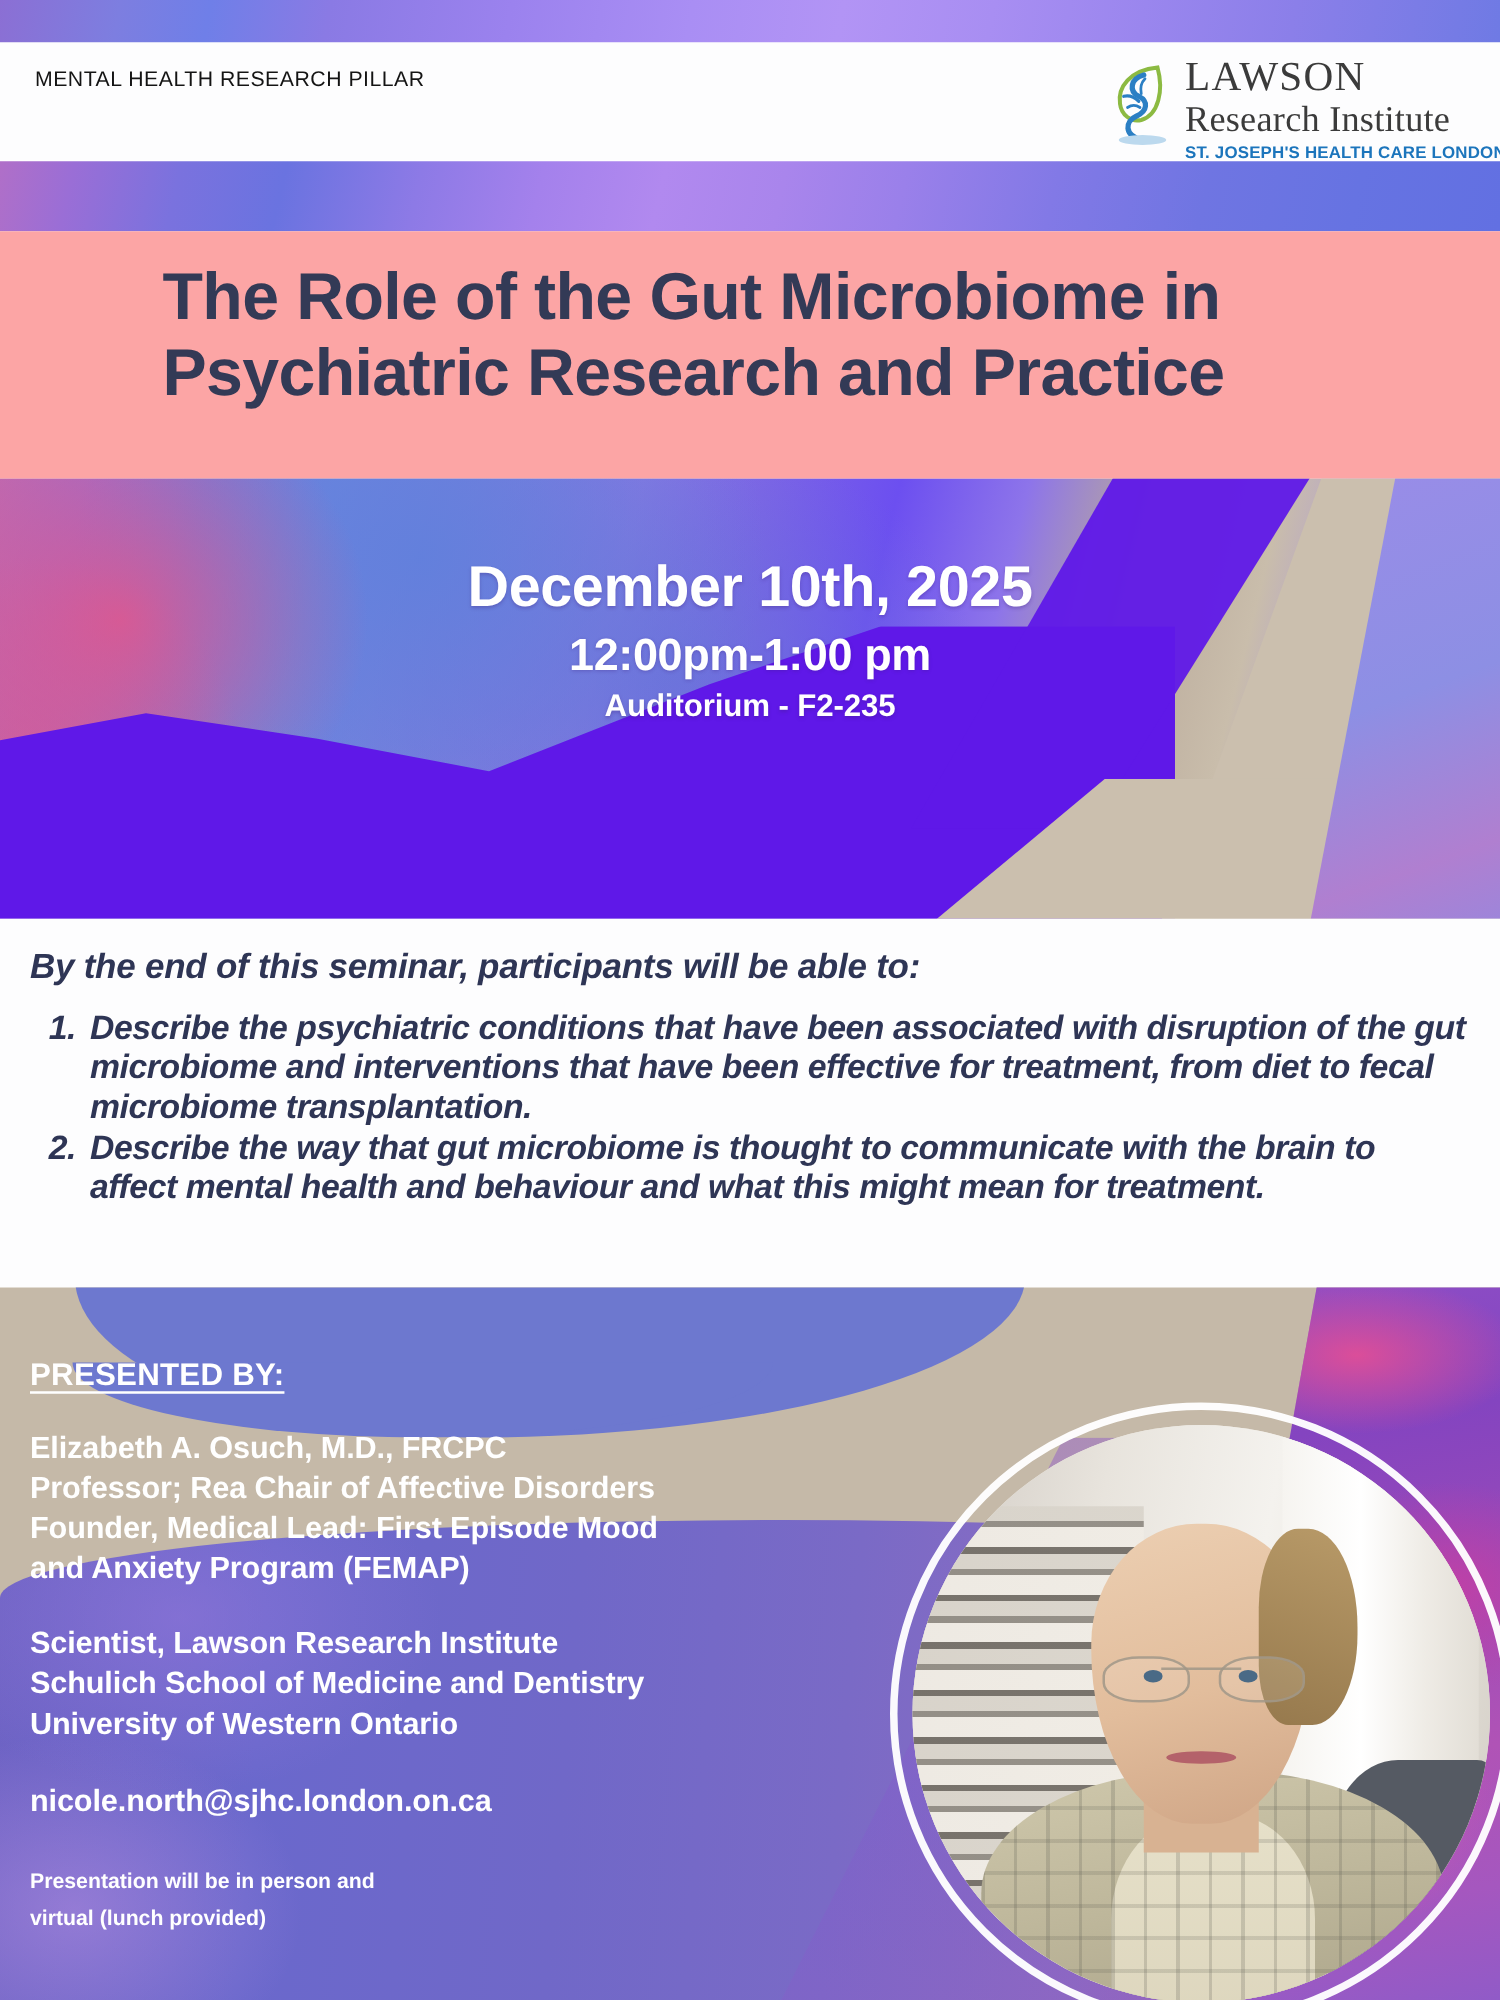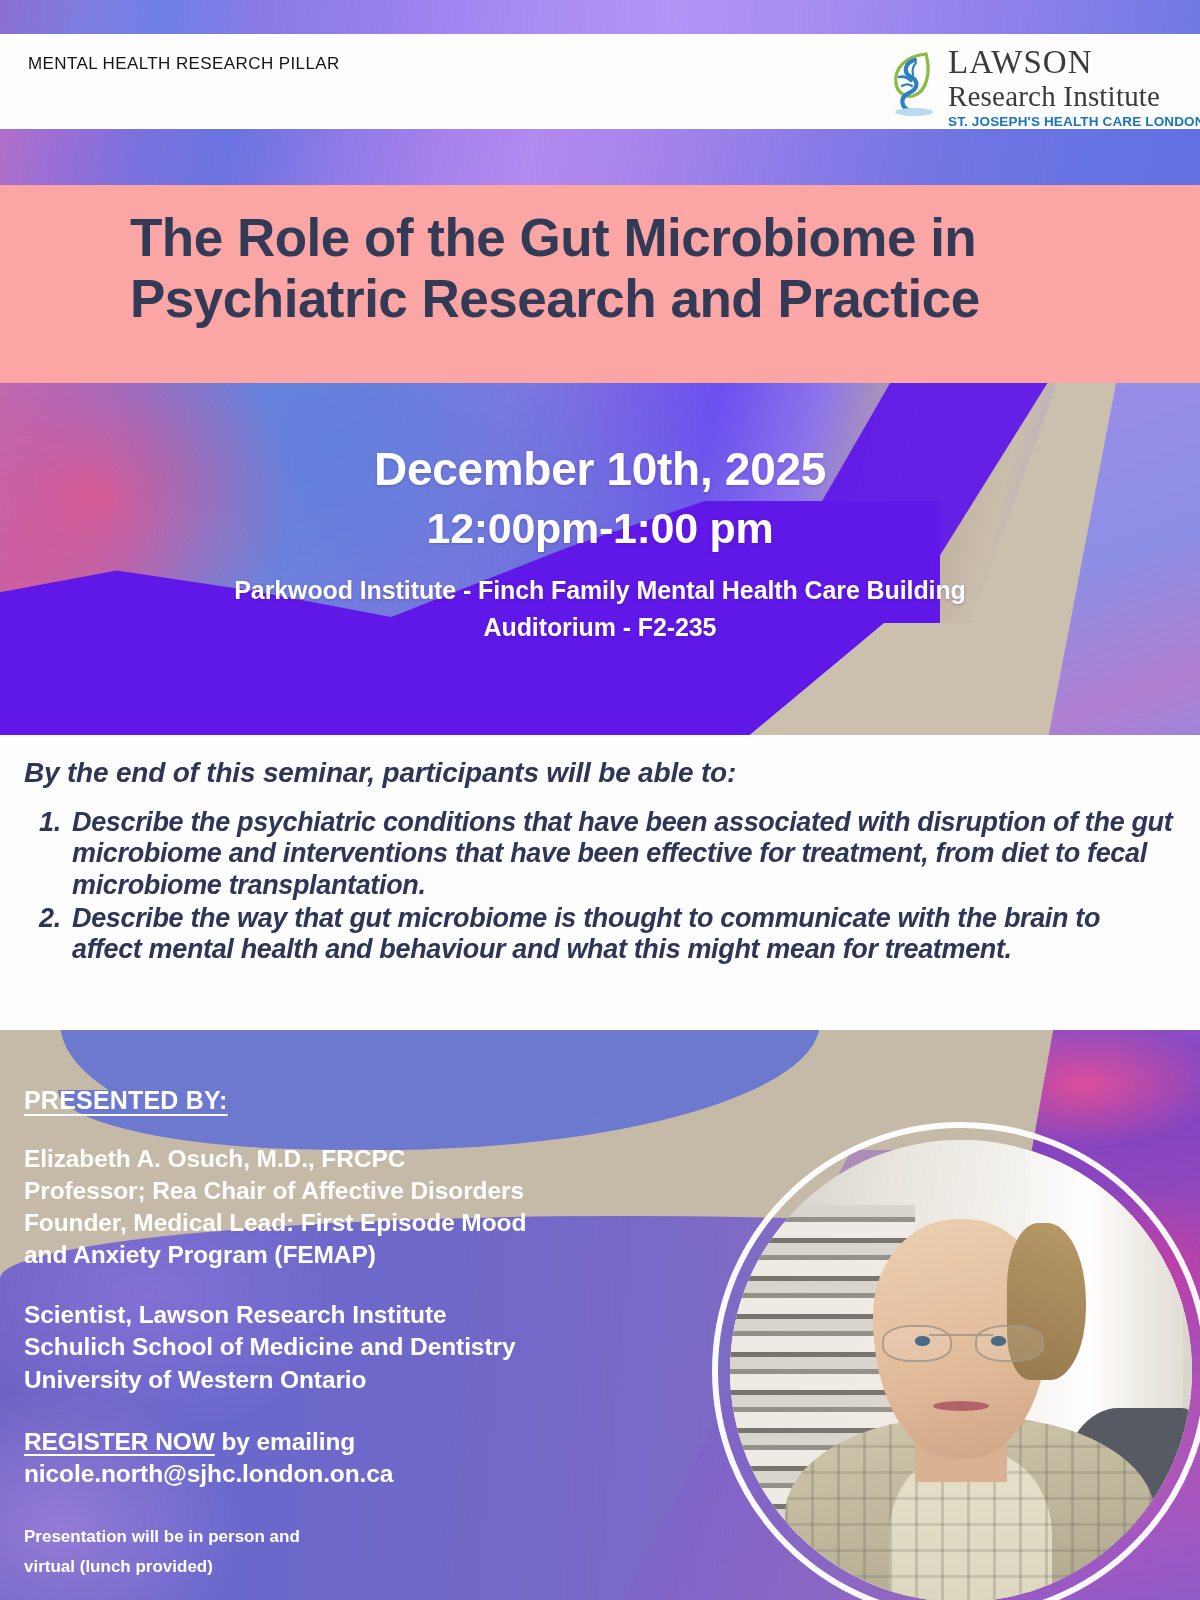--- a/index.html
+++ b/index.html
@@ -118,21 +118,21 @@
   .b2-text {
     position:absolute; left:0; top:0; width:1200px; height:352px;
     display:flex; flex-direction:column; align-items:center;
     padding-top:56px; color:#ffffff; text-align:center;
   }
   .date-line {
     font-size:46px; font-weight:bold; line-height:1.32; letter-spacing:-0.3px;
     text-shadow:0 1px 3px rgba(60,30,120,0.30);
   }
   .time-line {
-    font-size:43px; font-weight:bold; line-height:1.32; letter-spacing:-0.3px;
+    font-size:36px; font-weight:bold; line-height:1.32; letter-spacing:-0.3px;
     text-shadow:0 1px 3px rgba(60,30,120,0.30);
   }
   .loc-line {
     font-size:25px; font-weight:bold; line-height:1.45; margin-top:16px;
     letter-spacing:-0.1px; text-shadow:0 1px 3px rgba(60,30,120,0.35);
   }
 
   
   .objectives {
     position:absolute; left:0; top:735px; width:1200px; height:295px;
@@ -341,21 +341,20 @@
   <div class="band-2">
     <div class="b2-shape b2-violet-wedge"></div>
     <div class="b2-shape b2-violet-diag"></div>
     <div class="b2-shape b2-tan-diag"></div>
     <div class="b2-shape b2-tan-diag2"></div>
     <div class="b2-shape b2-lav-diag"></div>
 
     <div class="b2-text">
       <div class="date-line">December 10th, 2025</div>
       <div class="time-line">12:00pm-1:00 pm</div>
-      <div class="loc-line">Parkwood Institute - Finch Family Mental Health Care Building</div>
       <div class="loc-line" style="margin-top:0">Auditorium - F2-235</div>
     </div>
   </div>
 
   <div class="objectives">
     <div class="obj-head">By the end of this seminar, participants will be able to:</div>
     <ol class="obj-list">
       <li>Describe the psychiatric conditions that have been associated with disruption of the gut microbiome and interventions that have been effective for treatment, from diet to fecal microbiome transplantation.</li>
       <li>Describe the way that gut microbiome is thought to communicate with the brain to affect mental health and behaviour and what this might mean for treatment.</li>
     </ol>
@@ -380,21 +379,20 @@
         <div class="pres-line">and Anxiety Program (FEMAP)</div>
       </div>
 
       <div class="pres-block-2">
         <div class="pres-line">Scientist, Lawson Research Institute</div>
         <div class="pres-line">Schulich School of Medicine and Dentistry</div>
         <div class="pres-line">University of Western Ontario</div>
       </div>
 
       <div class="pres-block-3">
-        <div class="pres-line"><span class="reg-now">REGISTER NOW</span><span> by emailing</span></div>
         <div class="pres-line">nicole.north@sjhc.london.on.ca</div>
       </div>
 
       <div class="pres-block-4">
         <div class="pres-note">Presentation will be in person and</div>
         <div class="pres-note">virtual (lunch provided)</div>
       </div>
     </div>
 
     <div class="portrait-ring"></div>

